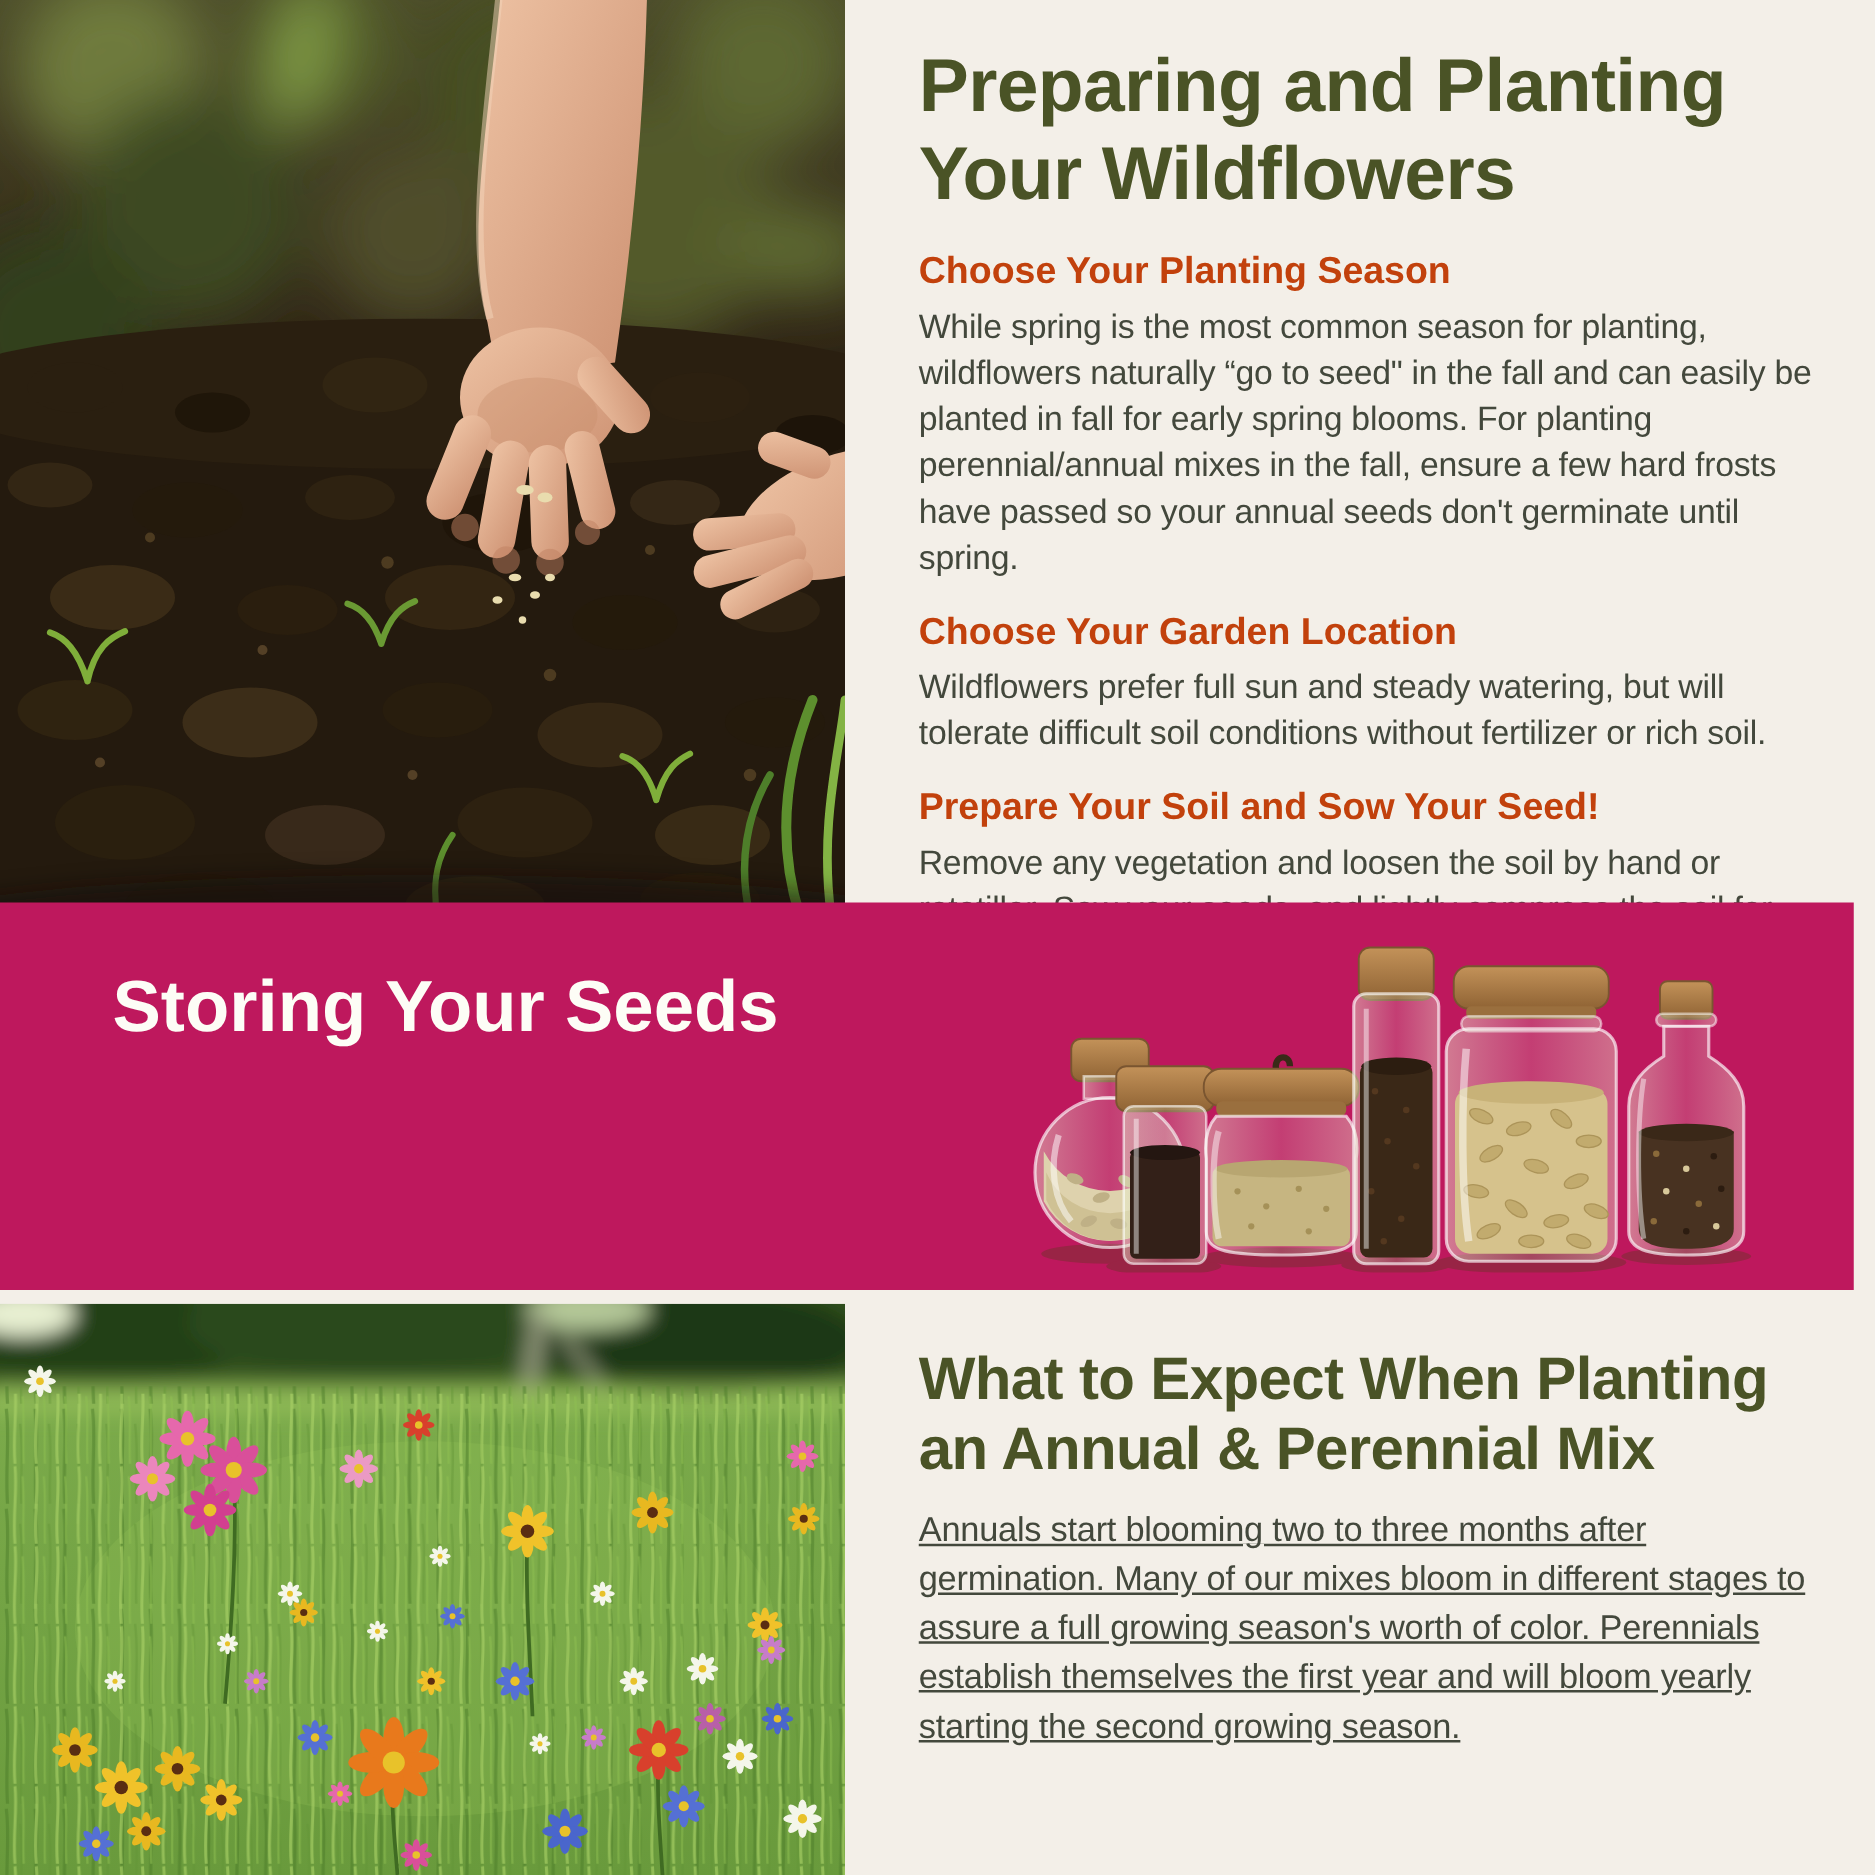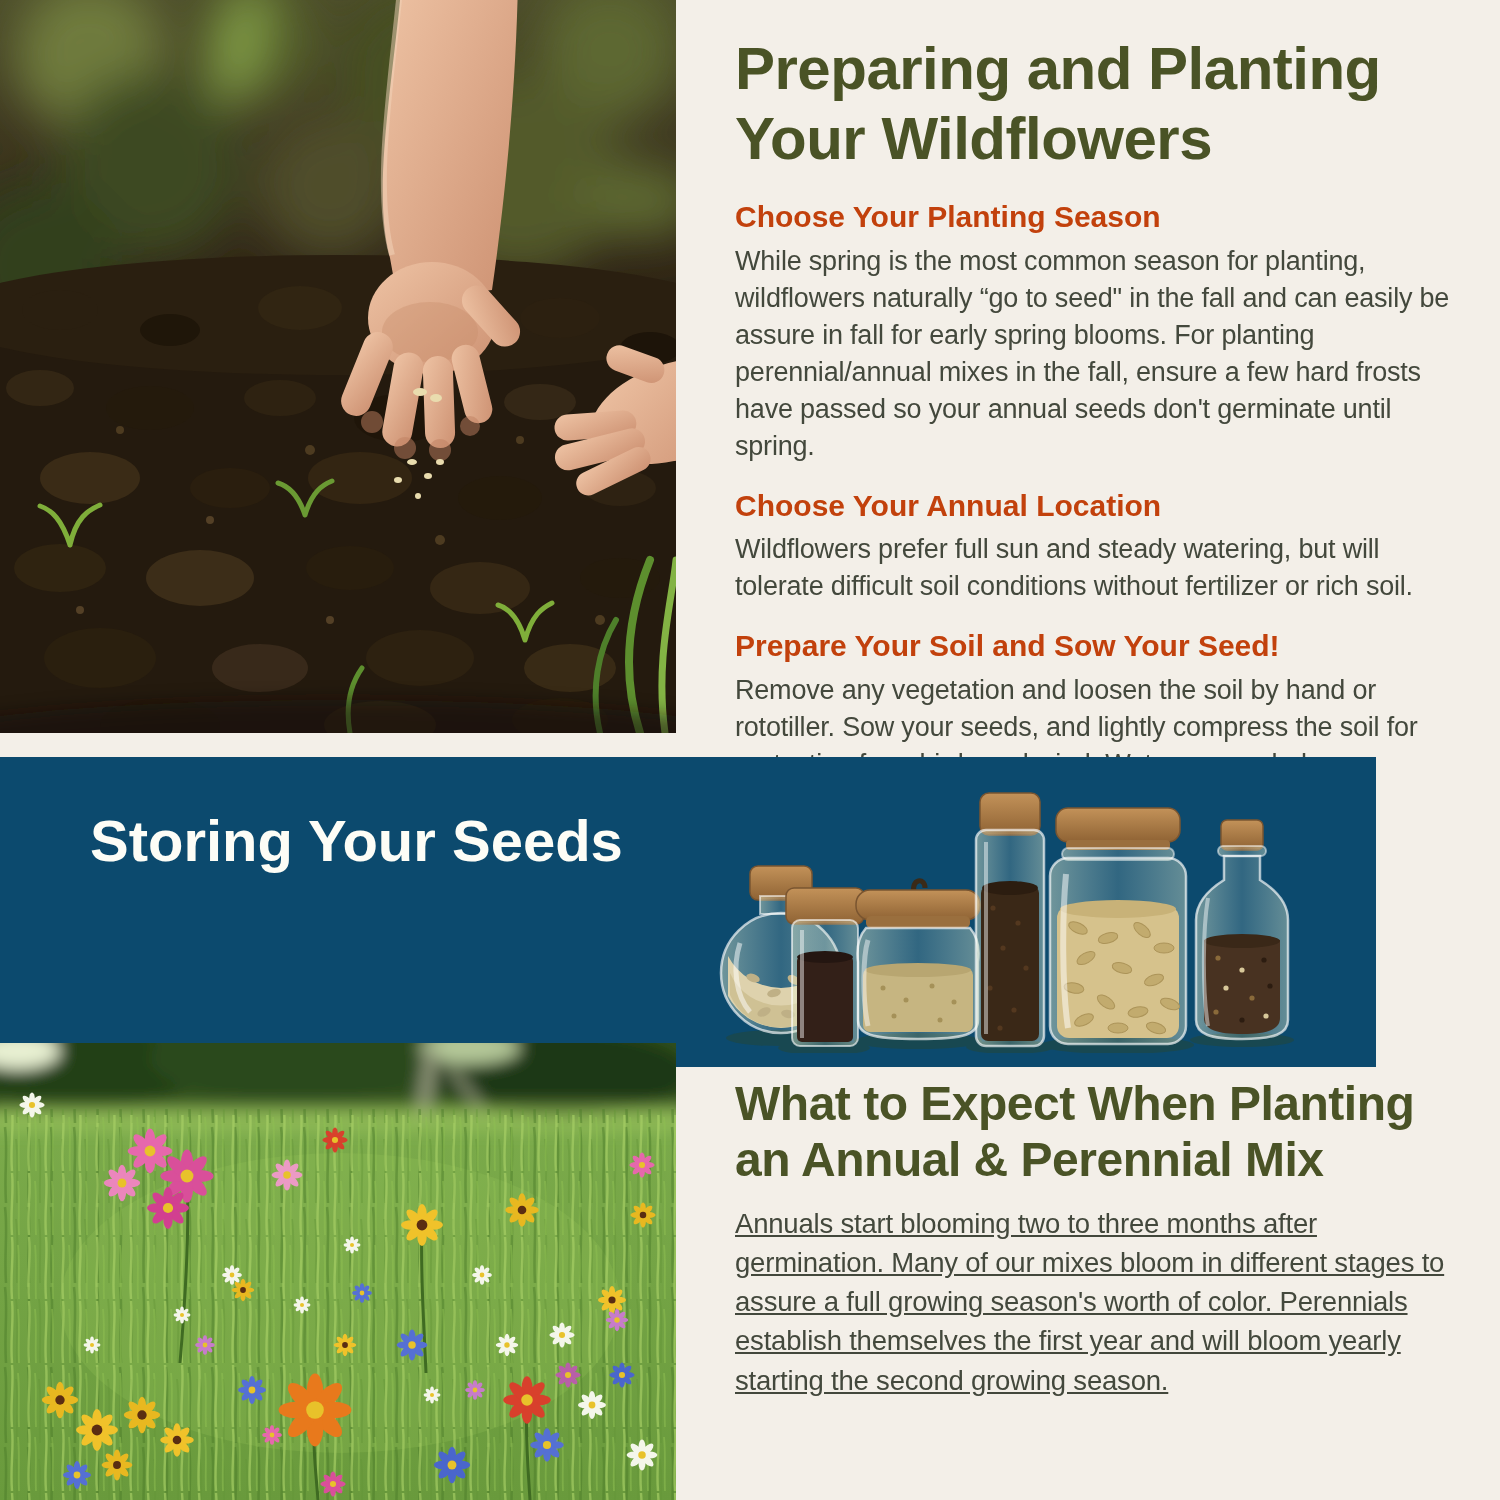--- a/index.html
+++ b/index.html
@@ -9,21 +9,21 @@
   .photo{position:absolute;overflow:hidden;}
   .photo svg{display:block;width:100%;height:100%;}
   .photo-top{left:0;top:0;width:676px;height:733px;}
   .photo-bottom{left:0;top:1043px;width:676px;height:457px;}
 
   .top-right{position:absolute;left:735px;top:34px;width:730px;}
   h1.main-heading{margin:0 0 26px 0;font-size:60px;line-height:1.17;font-weight:700;color:#4a5326;letter-spacing:-0.5px;}
   .sub h3{margin:24px 0 8px 0;font-size:30px;line-height:1.15;font-weight:700;color:#c2410c;}
   .sub p{margin:0;font-size:27px;line-height:1.37;color:#43483c;letter-spacing:-0.2px;}
 
-  .band{position:absolute;left:0;top:757px;width:1376px;height:310px;background:#0c4a6e;}
+  .band{position:absolute;left:0;top:722px;width:1483px;height:310px;background:#be185d;}
   .band-text{position:absolute;left:90px;top:52px;width:700px;}
   .band-text h2{margin:0 0 34px 0;font-size:58px;line-height:1.1;font-weight:700;color:#fdfdf6;}
   .band-text p{margin:0;font-size:27.5px;line-height:1.39;color:#f4f6e2;letter-spacing:-0.2px;}
   .jars{position:absolute;right:38px;bottom:14px;width:620px;height:265px;}
   .jars svg{display:block;width:100%;height:100%;}
 
   .bottom-right{position:absolute;left:735px;top:1076px;width:730px;}
   h2.expect-heading{margin:0 0 16px 0;font-size:48px;line-height:1.17;font-weight:700;color:#4a5326;letter-spacing:-0.5px;max-width:680px;}
   .bottom-right p{margin:0;font-size:27.5px;line-height:1.42;color:#43483c;letter-spacing:-0.2px;text-decoration:underline;}
 </style>
@@ -160,24 +160,24 @@
       </g>
 
       <ellipse cx="338" cy="740" rx="420" ry="40" fill="#15100a" opacity="0.55" filter="url(#blurM)"></ellipse>
     </svg>
   </div>
 
   <section class="top-right">
     <h1 class="main-heading">Preparing and Planting Your Wildflowers</h1>
     <div class="sub">
       <h3>Choose Your Planting Season</h3>
-      <p>While spring is the most common season for planting, wildflowers naturally “go to seed" in the fall and can easily be assure in fall for early spring blooms. For planting perennial/annual mixes in the fall, ensure a few hard frosts have passed so your annual seeds don't germinate until spring.</p>
+      <p>While spring is the most common season for planting, wildflowers naturally “go to seed" in the fall and can easily be planted in fall for early spring blooms. For planting perennial/annual mixes in the fall, ensure a few hard frosts have passed so your annual seeds don't germinate until spring.</p>
     </div>
     <div class="sub">
-      <h3>Choose Your Annual Location</h3>
+      <h3>Choose Your Garden Location</h3>
       <p>Wildflowers prefer full sun and steady watering, but will tolerate difficult soil conditions without fertilizer or rich soil.</p>
     </div>
     <div class="sub">
       <h3>Prepare Your Soil and Sow Your Seed!</h3>
       <p>Remove any vegetation and loosen the soil by hand or rototiller. Sow your seeds, and lightly compress the soil for protection from birds and wind. Water as needed.</p>
     </div>
   </section>
 
   <section class="band">
     <div class="band-text">

